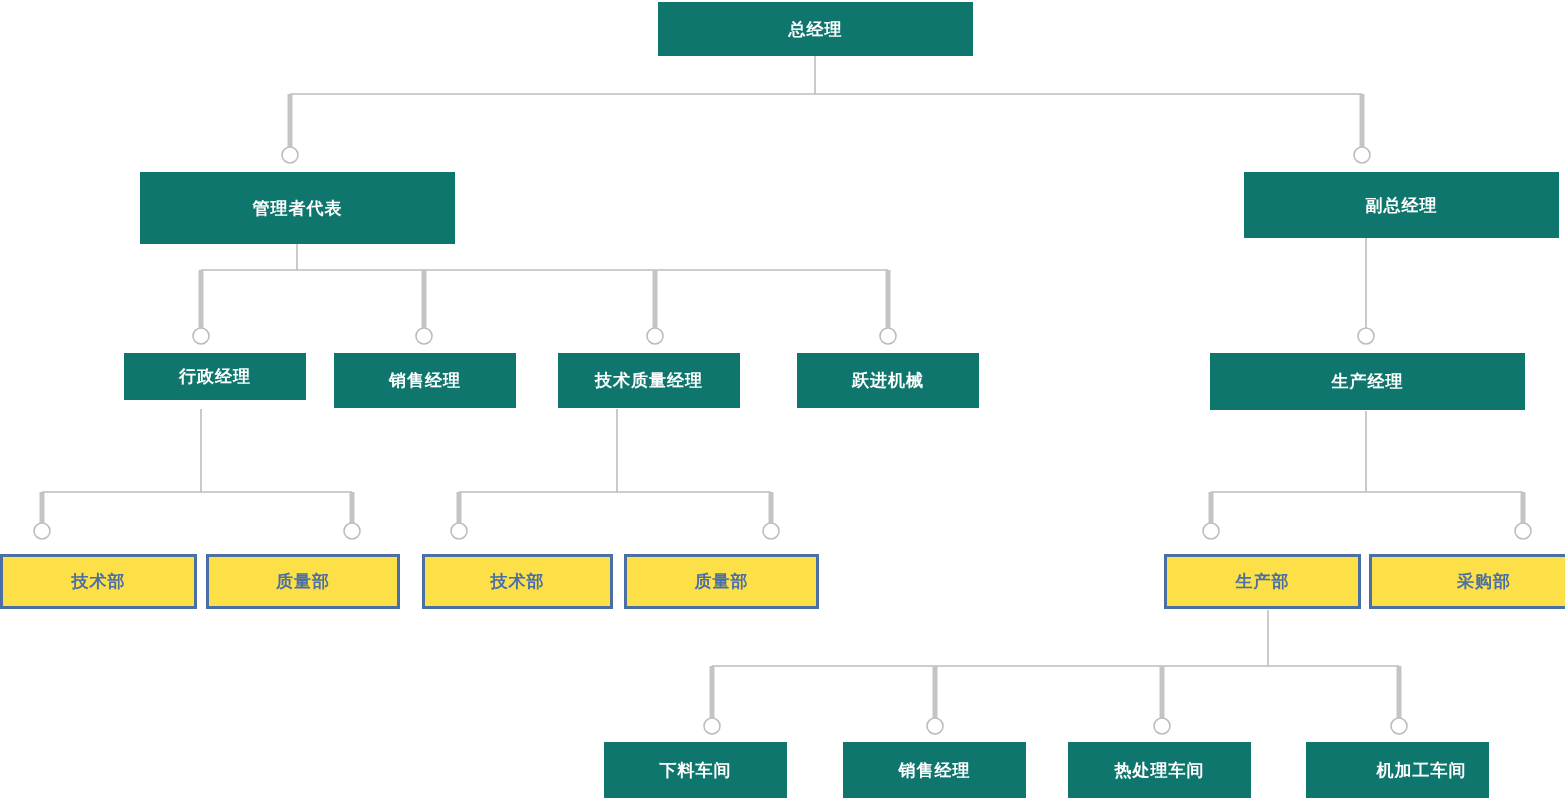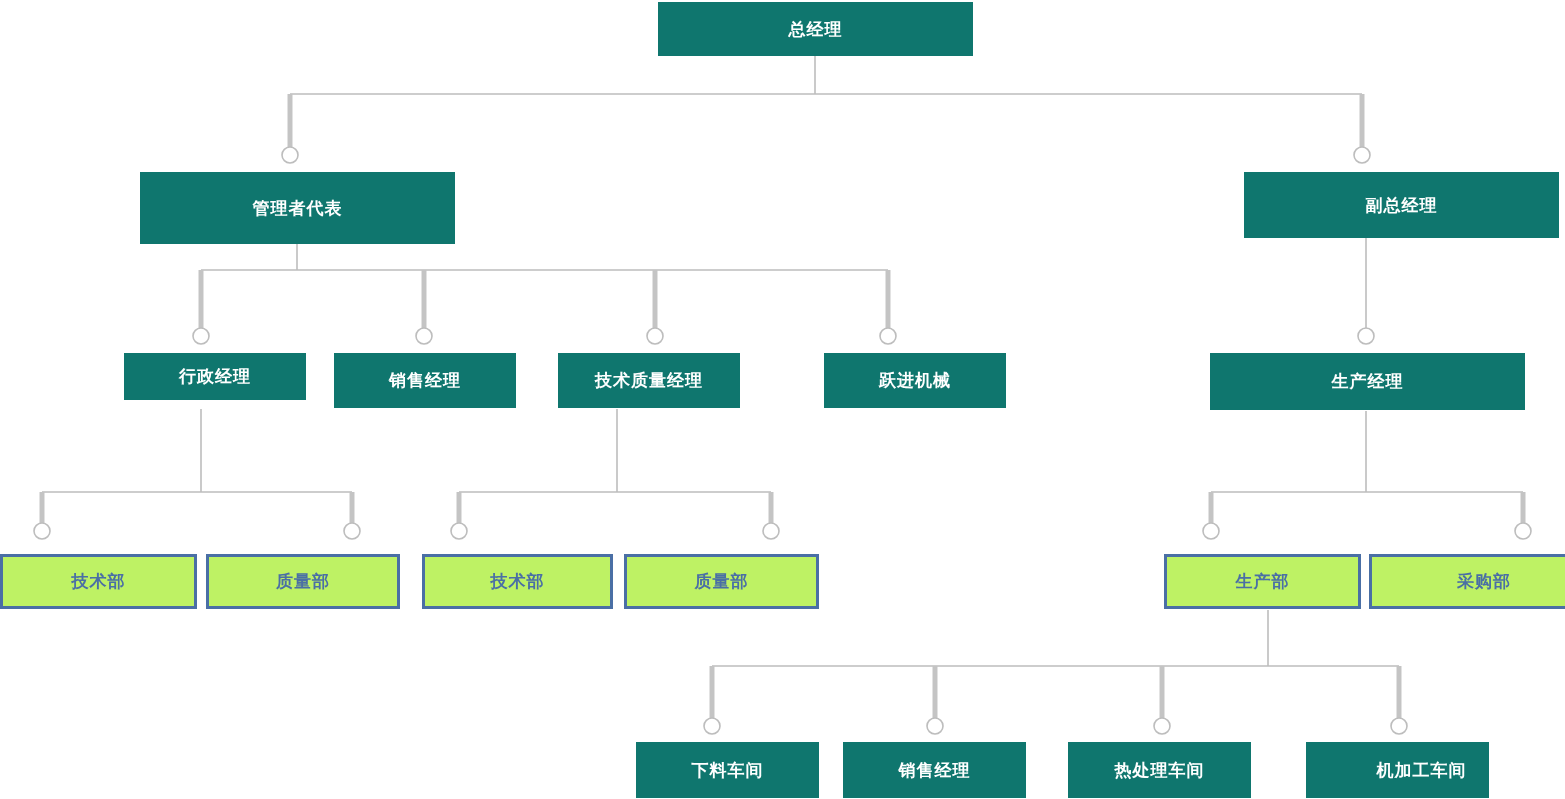--- a/index.html
+++ b/index.html
@@ -34,21 +34,21 @@
     text-align: center;
     letter-spacing: 1px;
   }
   .node-solid {
     background: #0f766e;
     color: #ffffff;
     font-weight: bold;
     font-size: 17px;
   }
   .node-outline {
-    background: #bef264;
+    background: #fde047;
     color: #4a6fa5;
     font-weight: bold;
     font-size: 17px;
     border: 3px solid #4a6fa5;
   }
   .node-lvl1 { font-size: 17px; }
   .node-lvl2 { font-size: 17px; }
 </style>
 </head>
 <body>
@@ -128,21 +128,21 @@
   </div>
 
   <div class="node node-solid node-lvl2" style="left:334px; top:353px; width:182px; height:55px;">
     <span>销售经理</span>
   </div>
 
   <div class="node node-solid node-lvl2" style="left:558px; top:353px; width:182px; height:55px;">
     <span>技术质量经理</span>
   </div>
 
-  <div class="node node-solid node-lvl2" style="left:797px; top:353px; width:182px; height:55px;margin-left:27px;">
+  <div class="node node-solid node-lvl2" style="left:797px; top:353px; width:182px; height:55px;">
     <span>跃进机械</span>
   </div>
 
   <div class="node node-solid node-lvl2" style="left:1210px; top:353px; width:315px; height:57px;">
     <span>生产经理</span>
   </div>
 
   <div class="node node-outline" style="left:0px; top:554px; width:197px; height:55px;">
     <span>技术部</span>
   </div>
@@ -160,21 +160,21 @@
   </div>
 
   <div class="node node-outline" style="left:1164px; top:554px; width:197px; height:55px;">
     <span>生产部</span>
   </div>
 
   <div class="node node-outline" style="left:1369px; top:554px; width:230px; height:55px;justify-content:center;">
     <span>采购部</span>
   </div>
 
-  <div class="node node-solid node-lvl2" style="left:636px; top:742px; width:183px; height:56px;">
+  <div class="node node-solid node-lvl2" style="left:604px; top:742px; width:183px; height:56px;">
     <span>下料车间</span>
   </div>
 
   <div class="node node-solid node-lvl2" style="left:843px; top:742px; width:183px; height:56px;">
     <span>销售经理</span>
   </div>
 
   <div class="node node-solid node-lvl2" style="left:1068px; top:742px; width:183px; height:56px;">
     <span>热处理车间</span>
   </div>

